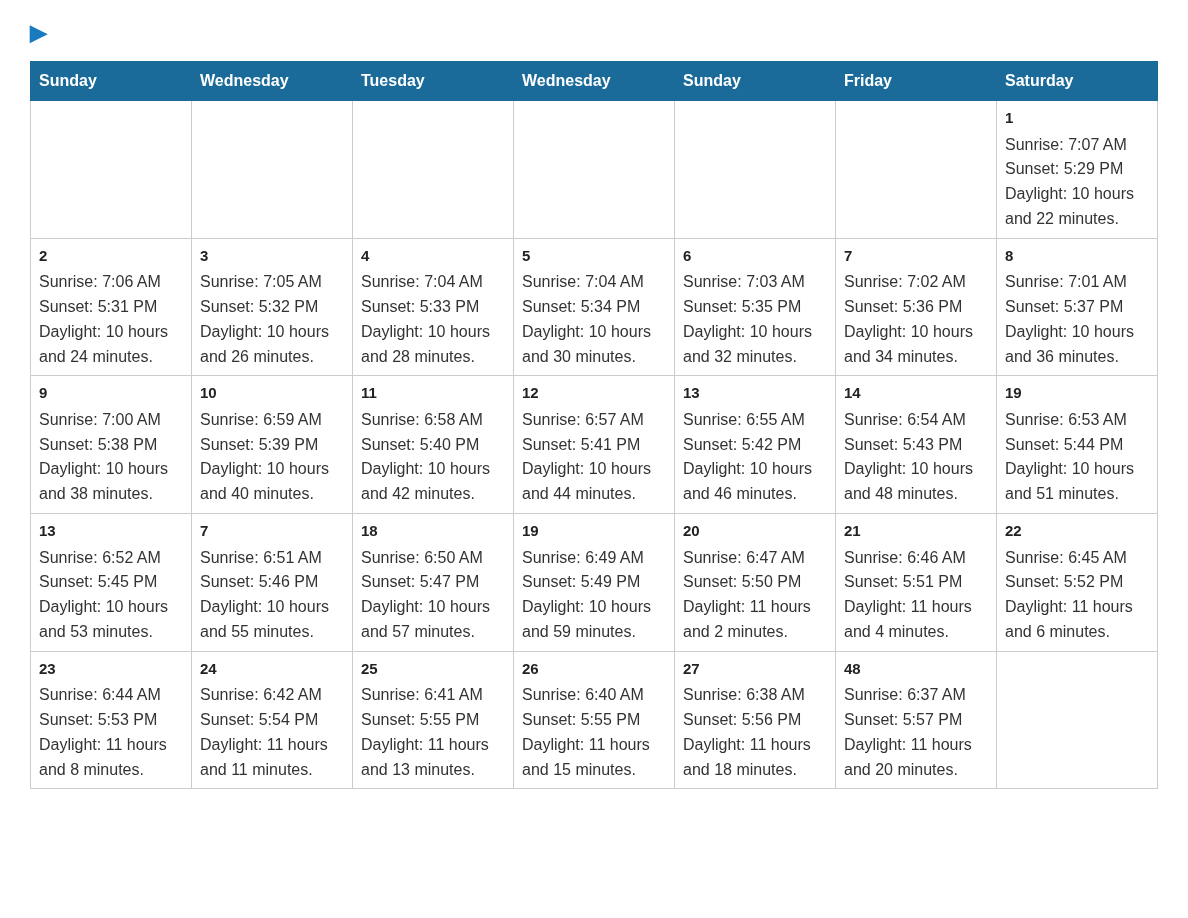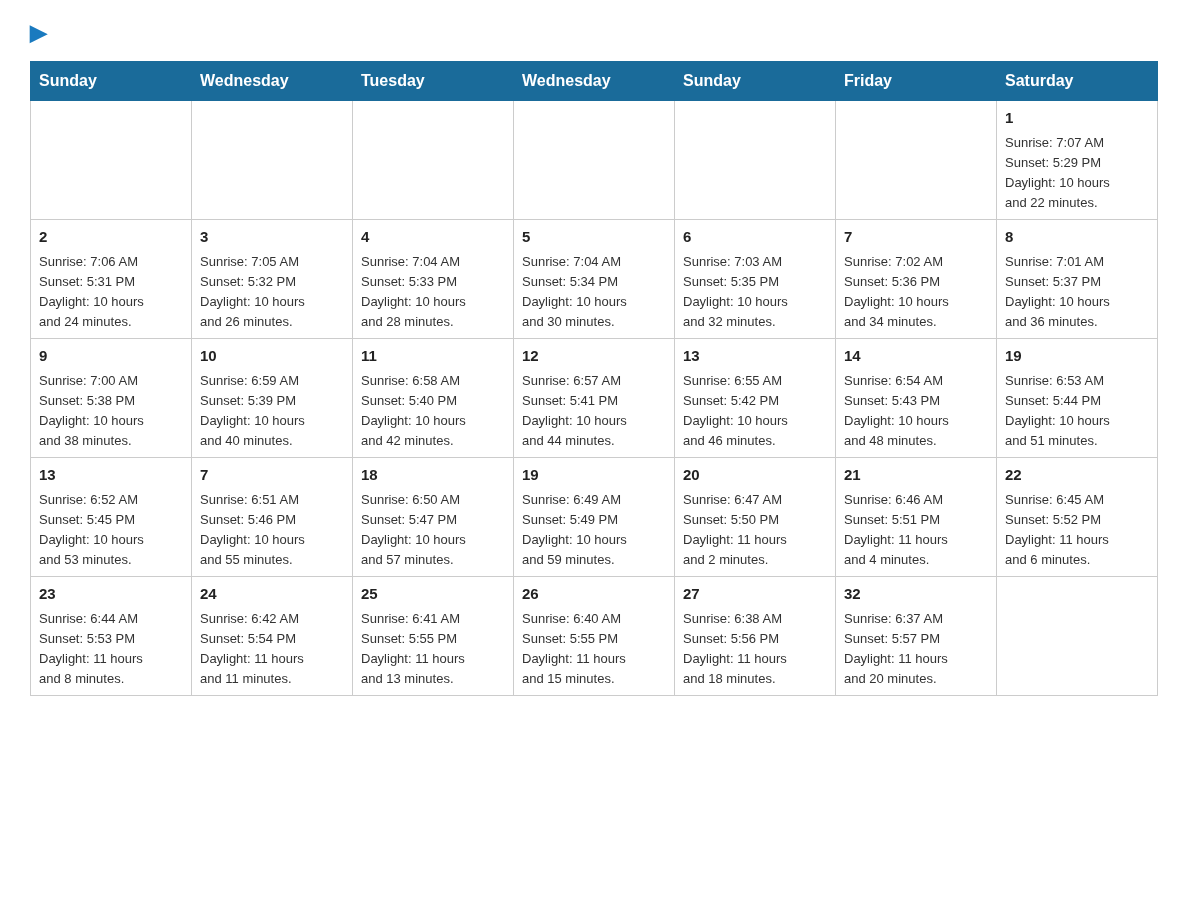--- a/index.html
+++ b/index.html
@@ -76,21 +76,21 @@
     }
     .day-number {
       font-size: 15px;
       font-weight: bold;
       color: #222;
       display: block;
       margin-bottom: 3px;
     }
     .day-info {
       color: #333;
-      font-size: 13px;
+      font-size: 16px;
       line-height: 1.55;
     }
     .empty-cell {
       background: #f9f9f9;
     }
     tr.week-row td {
       height: 115px;
     }
   </style>
 </head>
@@ -240,19 +240,19 @@
         </td>
         <td>
           <span class="day-number">26</span>
           <div class="day-info">Sunrise: 6:40 AM<br>Sunset: 5:55 PM<br>Daylight: 11 hours<br>and 15 minutes.</div>
         </td>
         <td>
           <span class="day-number">27</span>
           <div class="day-info">Sunrise: 6:38 AM<br>Sunset: 5:56 PM<br>Daylight: 11 hours<br>and 18 minutes.</div>
         </td>
         <td>
-          <span class="day-number">32</span>
+          <span class="day-number">48</span>
           <div class="day-info">Sunrise: 6:37 AM<br>Sunset: 5:57 PM<br>Daylight: 11 hours<br>and 20 minutes.</div>
         </td>
         <td class="empty-cell"></td>
       </tr>
     </tbody>
 </table>
 
 </body></html>

